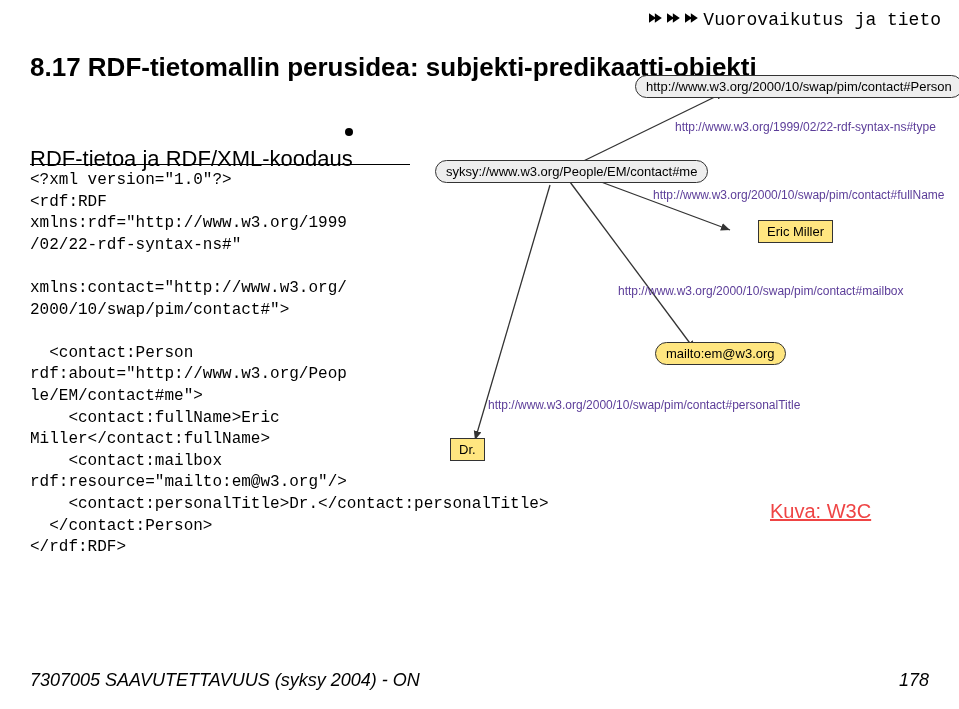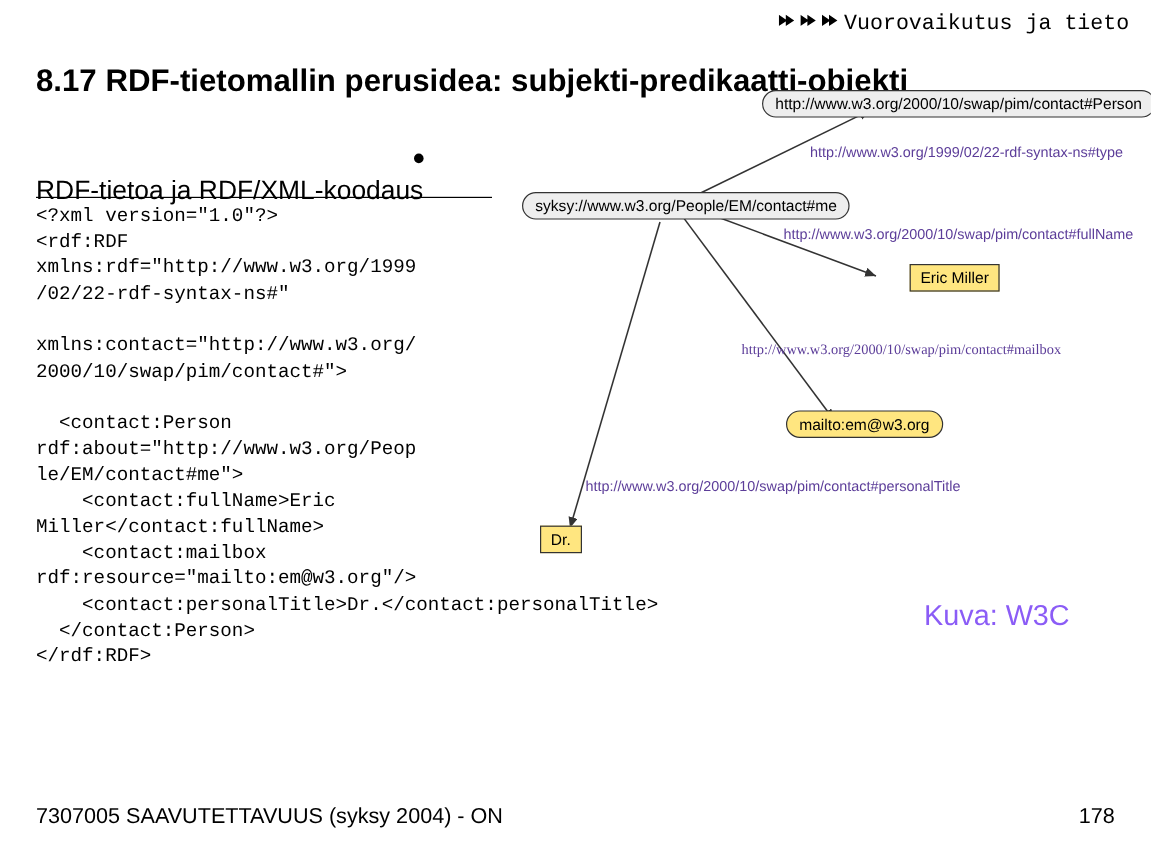--- a/index.html
+++ b/index.html
@@ -59,32 +59,34 @@
     font-size: 16px;
     line-height: 1.35;
     white-space: pre;
     color: #000;
     max-width: 420px;
   }
   .source-badge {
     position: absolute;
     top: 500px;
     left: 770px;
-    font-size: 24px;
-    color: #8b5cf6;
+    font-size: 20px;
+    color: #ef4444;
+    text-decoration: underline;
   }
   .footer {
     position: absolute;
     bottom: 18px;
     left: 30px;
     right: 30px;
     display: flex;
     justify-content: space-between;
     font-size: 18px;
     color: #000;
+    font-style: italic;
   }
 
   
   .diagram {
     position: absolute;
     top: 50px;
     left: 435px;
     width: 520px;
     height: 440px;
   }
@@ -184,21 +186,21 @@
   </svg>
 
   <div class="node" style="left:0px; top:110px;">syksy://www.w3.org/People/EM/contact#me</div>
   <div class="node" style="left:200px; top:25px;">http://www.w3.org/2000/10/swap/pim/contact#Person</div>
   <div class="rect" style="left:295px; top:170px;margin-left:28px;">Eric Miller</div>
   <div class="node" style="left:220px; top:292px; background:#ffe680;text-align:center;">mailto:em@w3.org</div>
   <div class="rect" style="left:15px; top:388px;">Dr.</div>
 
   <div class="edge-label" style="left:240px; top:70px;">http://www.w3.org/1999/02/22-rdf-syntax-ns#type</div>
   <div class="edge-label" style="left:194px; top:138px;margin-left:24px;">http://www.w3.org/2000/10/swap/pim/contact#fullName</div>
-  <div class="edge-label" style="left:183px; top:234px;font-family:Liberation Serif, serif;">http://www.w3.org/2000/10/swap/pim/contact#mailbox</div>
+  <div class="edge-label" style="left:183px; top:234px;">http://www.w3.org/2000/10/swap/pim/contact#mailbox</div>
   <div class="edge-label" style="left:53px; top:348px;">http://www.w3.org/2000/10/swap/pim/contact#personalTitle</div>
 </div>
 
 <div class="source-badge">Kuva: W3C</div>
 
 <div class="footer">
   <span>7307005 SAAVUTETTAVUUS (syksy 2004) - ON</span>
   <span>178</span>
 </div>
 

